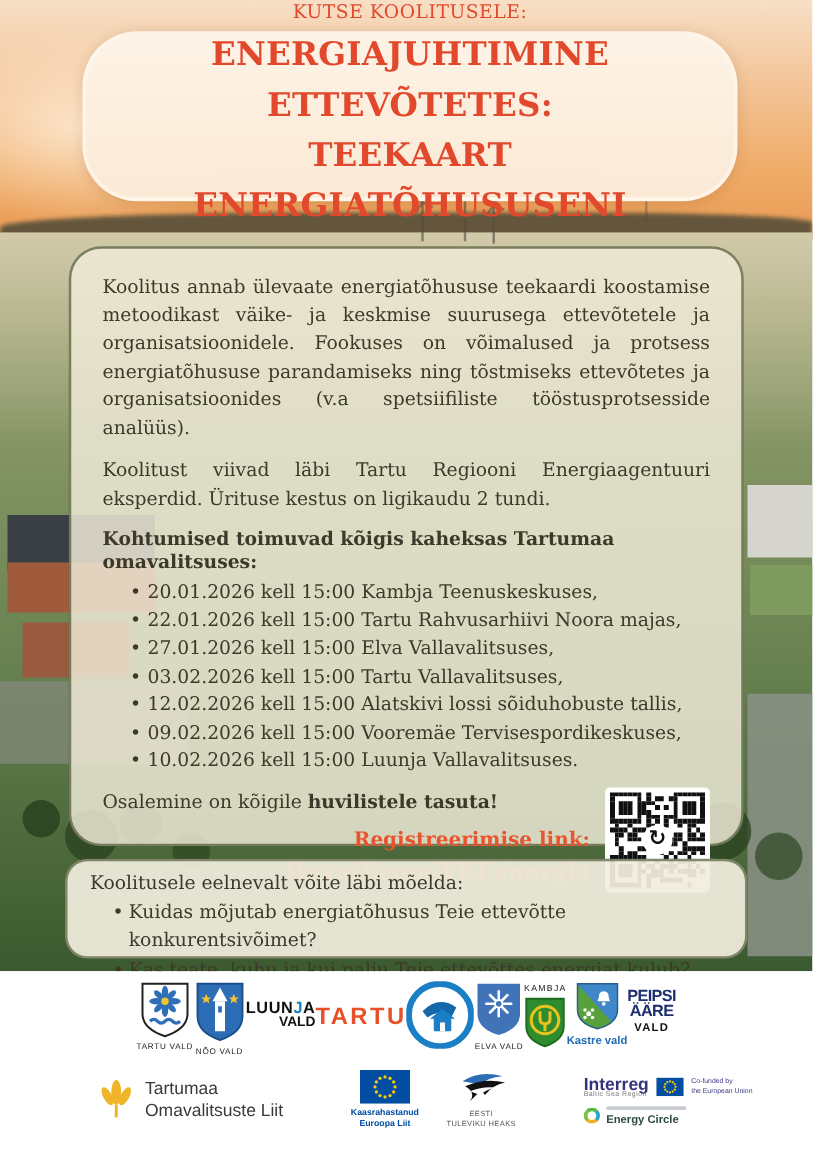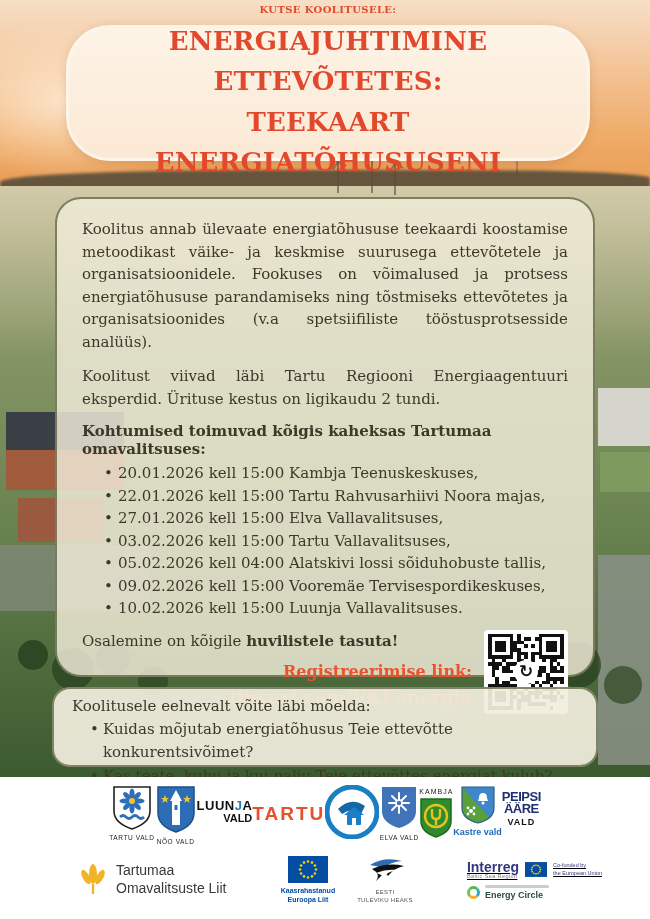--- a/index.html
+++ b/index.html
@@ -29,21 +29,21 @@
                   545px 10px 0 8px rgba(40,64,31,.75), 590px 30px 0 4px rgba(45,70,34,.7),
                   120px 26px 0 0 rgba(44,68,33,.7);}
   .road-r{position:absolute;left:598px;top:555px;width:52px;height:210px;background:#8b9287;opacity:.85;}
   .parking{position:absolute;left:0px;top:545px;width:150px;height:66px;background:#7f8878;opacity:.8;}
 
   
   .header-card{position:absolute;left:66px;top:25px;width:518px;height:130px;border-radius:44px;
        background:linear-gradient(#fdf3e6,#fbe9d5);border:3px solid rgba(255,248,238,.65);
        box-shadow:0 2px 10px rgba(120,70,30,.18);
        display:flex;flex-direction:column;align-items:center;justify-content:center;text-align:center;}
-  .kicker{font-size:10px;font-weight:bold;letter-spacing:.4px;color:#e2492c;margin-bottom:6px;}
+  .kicker{font-size:15px;font-weight:normal;letter-spacing:.4px;color:#e2492c;margin-bottom:6px;}
   .title{font-size:26px;font-weight:bold;color:#e2492c;line-height:1.55;letter-spacing:.2px;}
 
   
   .main-card{position:absolute;left:55px;top:197px;width:540px;height:480px;border-radius:26px;
        background:rgba(240,235,216,.84);border:2px solid rgba(86,92,60,.75);
        box-sizing:border-box;padding:19px 25px 24px 25px;color:#3c382a;}
   .para{font-size:15px;line-height:1.5;text-align:justify;margin:0 0 12px 0;}
   .sch-head{font-size:15px;font-weight:bold;margin:2px 0 4px 0;}
   ul.sch-list{list-style:none;margin:0;padding:0 0 0 22px;}
   ul.sch-list li{font-size:15px;line-height:1.5;padding-left:14px;position:relative;}
@@ -92,21 +92,21 @@
   .kastre-cap{font-size:9px;font-weight:bold;color:#1f6cb5;margin-top:2px;}
   .kambja-cap{font-size:7px;letter-spacing:1px;color:#222;margin-bottom:2px;}
 
   .frow2{display:flex;align-items:center;justify-content:space-between;padding:2px 48px 0 78px;}
   .tol{display:flex;align-items:center;gap:8px;}
   .tol-text{font-size:14px;color:#3a3a3a;line-height:1.25;}
   .eu-block,.ee-block{display:flex;flex-direction:column;align-items:center;}
   .eu-cap{font-size:7px;font-weight:bold;color:#034ea2;text-align:center;line-height:1.3;margin-top:3px;}
   .ee-cap{font-size:6px;color:#555;text-align:center;line-height:1.3;margin-top:2px;letter-spacing:.3px;}
   .interreg-col{display:flex;flex-direction:column;gap:5px;}
-  .ir-row{display:flex;align-items:center;gap:6px;text-decoration:underline;}
+  .ir-row{display:flex;align-items:center;gap:6px;}
   .ir-word{line-height:1;}
   .ir-name{font-size:14px;font-weight:bold;color:#35357f;}
   .ir-sub{font-size:5.5px;color:#777;letter-spacing:.4px;}
   .cofund{font-size:5.5px;color:#35357f;line-height:1.35;}
   .ec-row{display:flex;align-items:center;gap:5px;}
   .ec-icon{width:13px;height:13px;border-radius:50%;box-sizing:border-box;
        border:3px solid;border-color:#58b947 #2aa8c4 #f2b01e #7cc242;}
   .ec-tiny{width:64px;height:3px;background:#c9cdd1;border-radius:2px;margin-bottom:2px;}
   .ec-name{font-size:9px;font-weight:bold;color:#2c4a46;}
 </style>
@@ -146,21 +146,21 @@
   <div class="main-card">
     <p class="para">Koolitus annab ülevaate energiatõhususe teekaardi koostamise metoodikast väike- ja keskmise suurusega ettevõtetele ja organisatsioonidele. Fookuses on võimalused ja protsess energiatõhususe parandamiseks ning tõstmiseks ettevõtetes ja organisatsioonides (v.a spetsiifiliste tööstusprotsesside analüüs).</p>
     <p class="para">Koolitust viivad läbi Tartu Regiooni Energiaagentuuri eksperdid. Ürituse kestus on ligikaudu 2 tundi.</p>
     <div class="sch-head">Kohtumised toimuvad kõigis kaheksas Tartumaa omavalitsuses:</div>
     <ul class="sch-list">
 
     <li><span>20.01.2026 kell 15:00 Kambja Teenuskeskuses,</span></li>
         <li><span>22.01.2026 kell 15:00 Tartu Rahvusarhiivi Noora majas,</span></li>
         <li><span>27.01.2026 kell 15:00 Elva Vallavalitsuses,</span></li>
         <li><span>03.02.2026 kell 15:00 Tartu Vallavalitsuses,</span></li>
-        <li><span>05.02.2026 kell 04:00 Alatskivi lossi sõiduhobuste tallis,</span></li>
+        <li><span>12.02.2026 kell 15:00 Alatskivi lossi sõiduhobuste tallis,</span></li>
         <li><span>09.02.2026 kell 15:00 Vooremäe Tervisespordikeskuses,</span></li>
         <li><span>10.02.2026 kell 15:00 Luunja Vallavalitsuses.</span></li>
       </ul>
     <div class="bottom-row">
       <div class="bottom-left">
         <div class="free-note">
           <span>Osalemine on kõigile </span><b>huvilistele tasuta!</b>
         </div>
         <div class="reg-text">
           <div class="reg-label">Registreerimise link:</div>

